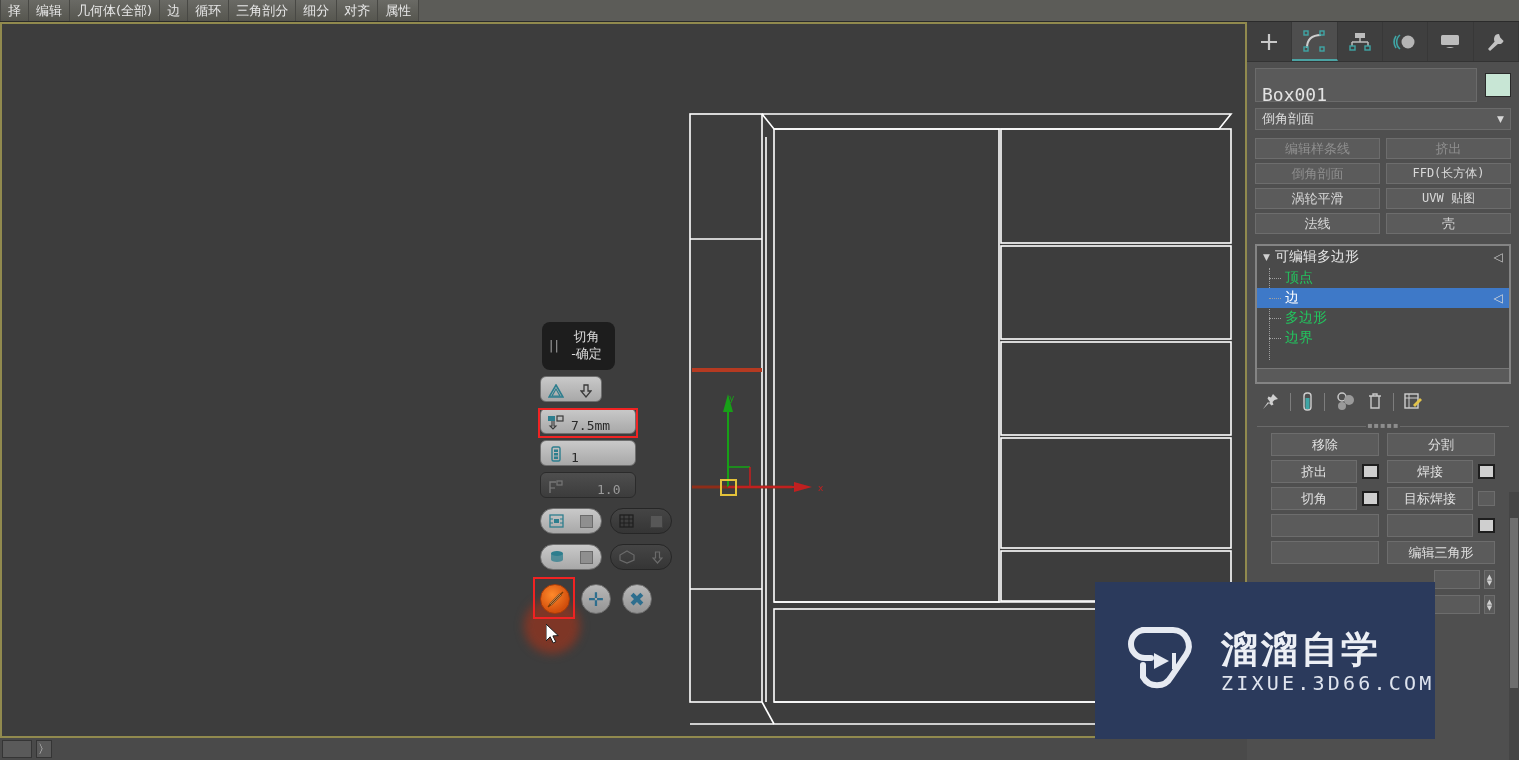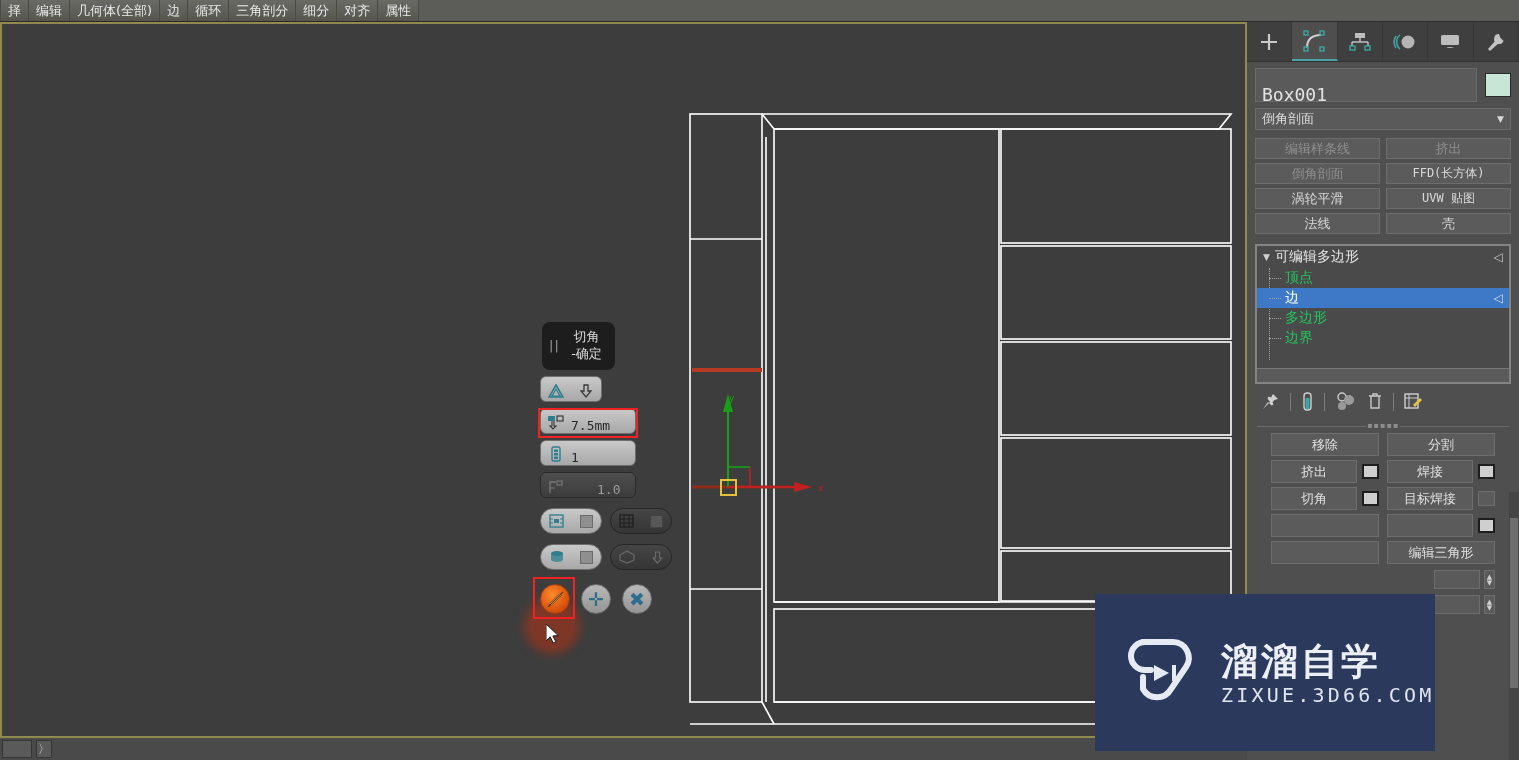--- a/index.html
+++ b/index.html
@@ -240,21 +240,21 @@
     color:#d0d0d0; font-size:7px; line-height:6px;
   }
 
   #rp-scroll {
     position:absolute; right:0; top:470px; width:10px; height:268px; background:#454545;
   }
   #rp-thumb { position:absolute; left:1px; top:26px; width:8px; height:170px; background:#6e6e6e; }
 
   
   #watermark {
-    position:absolute; left:1095px; top:594px; width:340px; height:157px;
+    position:absolute; left:1095px; top:582px; width:340px; height:157px;
     background:#2b3a5c; z-index:70;
     display:flex; align-items:center; gap:18px; padding-left:26px;
   }
   #wm-text { display:flex; flex-direction:column; gap:4px; }
   #wm-cn { color:#eceff5; font-size:37px; font-weight:bold; letter-spacing:3px; line-height:40px; }
   #wm-en { color:#dfe4ee; font-size:20px; letter-spacing:3.2px; line-height:18px;
            font-family:"DejaVu Sans Mono","Liberation Mono",monospace; }
 </style>
 </head>
 <body>

